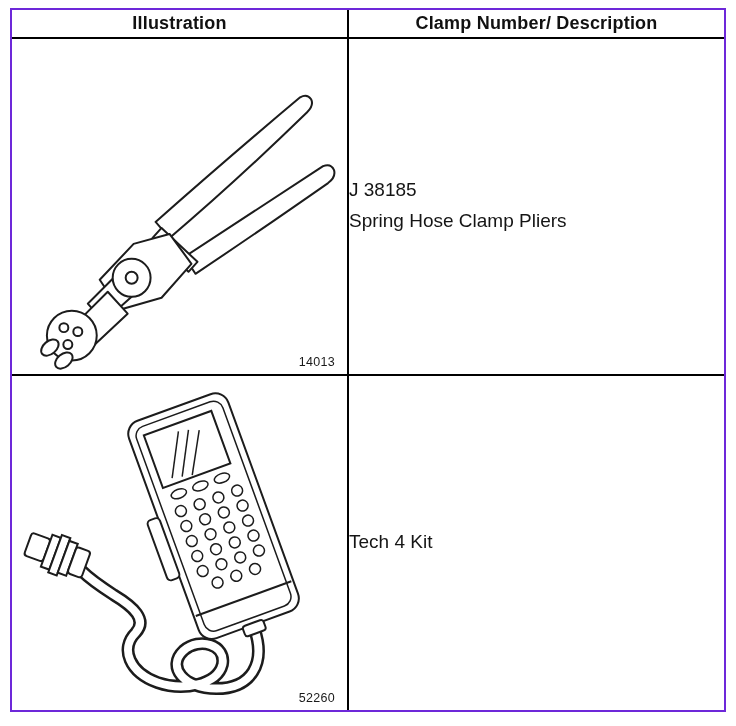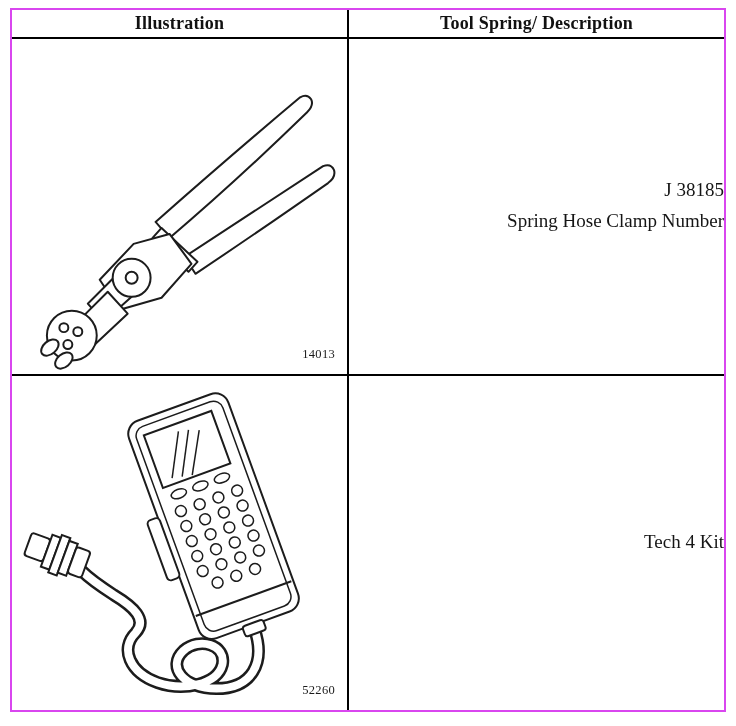--- a/index.html
+++ b/index.html
@@ -3,60 +3,59 @@
 <meta charset="utf-8">
 <style>
   * { margin:0; padding:0; box-sizing:border-box; }
   html,body { width:736px; height:726px; background:#ffffff; }
   body { font-family:"Liberation Sans", sans-serif; color:#111; }
 
   .page { position:relative; width:736px; height:726px; background:#fff; padding:8px 10px; }
 
   .tool-table {
     width:716px; height:704px;
-    border:2px solid #d946ef;
+    border:2px solid #6d28d9;
     background:#000;
     display:grid;
     grid-template-columns:335px 1fr;
     grid-template-rows:27px 1fr 1fr;
     gap:2px;
-    font-family:Liberation Serif, serif;
   }
   .cell { background:#fff; position:relative; overflow:hidden; }
 
   .header-cell {
     display:flex; align-items:center; justify-content:center;
     font-weight:bold; font-size:18px; letter-spacing:.2px;
   }
 
   .illu-cell { display:flex; align-items:center; justify-content:center; }
   .fig-num {
-    position:absolute; right:12px; bottom:12px;
+    position:absolute; right:12px; bottom:5px;
     font-size:12.5px; color:#1a1a1a; letter-spacing:.3px;
   }
 
   .desc-cell {
     display:flex; flex-direction:column;
-    align-items:flex-end; justify-content:center;
+    align-items:flex-start; justify-content:center;
     font-size:19px; line-height:1.62; text-align:center; color:#151515;
   }
 
   svg { display:block; }
 </style>
 </head>
 <body>
 
 <div class="page">
   <div class="tool-table">
 
     <div class="cell header-cell">
       <span>Illustration</span>
     </div>
     <div class="cell header-cell">
-      <span>Tool Spring/ Description</span>
+      <span>Clamp Number/ Description</span>
     </div>
 
     <div class="cell illu-cell">
       <svg width="336" height="328" viewBox="0 0 336 328">
         <g fill="#ffffff" stroke="#1c1c1c" stroke-width="2" stroke-linejoin="round">
 
           <path d="M289 55 Q296 51 300 57 Q303 63 296 70 Q224 140 158 196 L144 180 Q221 112 289 55 Z"></path>
 
           <path d="M312 124 Q320 121 323 128 Q325 135 317 141 Q244 192 184 232 L173 215 Q245 168 312 124 Z"></path>
 
@@ -76,21 +75,21 @@
           <ellipse cx="52" cy="319" rx="10" ry="6.5" transform="rotate(-40 52 319)"></ellipse>
 
           <circle cx="120" cy="236" r="19"></circle>
           <circle cx="120" cy="236" r="6"></circle>
         </g>
       </svg>
       <span class="fig-num">14013</span>
     </div>
     <div class="cell desc-cell">
       <div>J 38185</div>
-      <div>Spring Hose Clamp Number</div>
+      <div>Spring Hose Clamp Pliers</div>
     </div>
 
     <div class="cell illu-cell">
       <svg width="336" height="328" viewBox="0 0 336 328">
 
         <g fill="none" stroke-linecap="round">
           <path d="M243 250 C 255 285, 240 310, 205 310 C 172 310, 155 288, 172 272 C 188 258, 215 266, 211 286 C 206 306, 172 313, 146 304 C 118 294, 108 270, 124 254 C 136 241, 122 228, 102 216 C 88 207, 78 200, 70 192" stroke="#1c1c1c" stroke-width="13"></path>
           <path d="M243 250 C 255 285, 240 310, 205 310 C 172 310, 155 288, 172 272 C 188 258, 215 266, 211 286 C 206 306, 172 313, 146 304 C 118 294, 108 270, 124 254 C 136 241, 122 228, 102 216 C 88 207, 78 200, 70 192" stroke="#ffffff" stroke-width="8"></path>
         </g>
 

